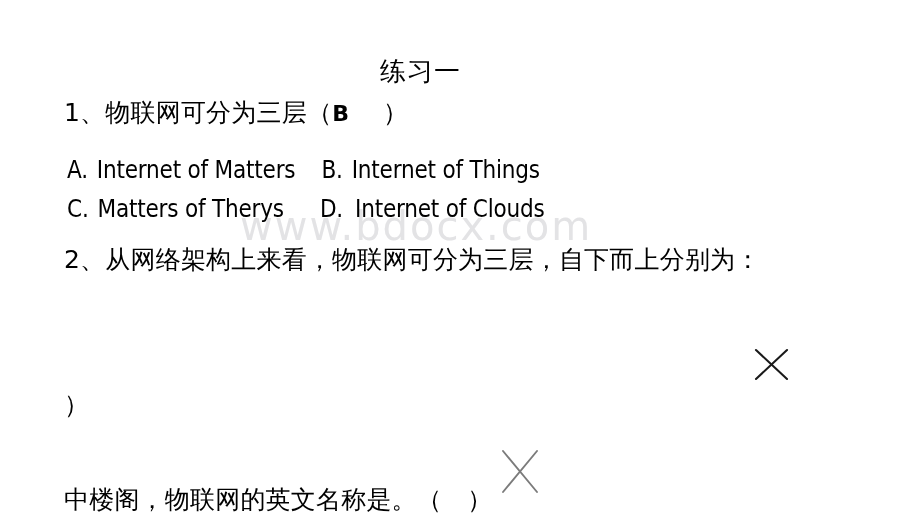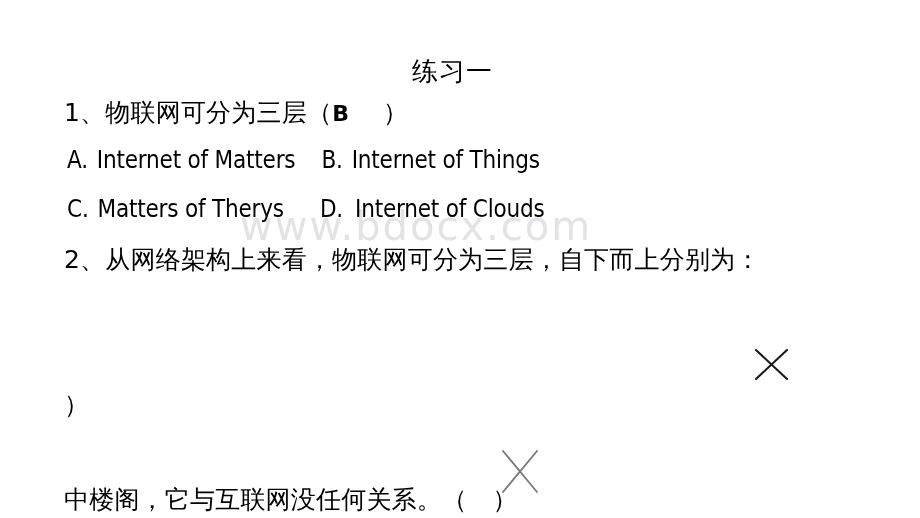--- a/index.html
+++ b/index.html
@@ -107,44 +107,44 @@
 </style>
 </head>
 <body>
 
 <div id="page">
 
   <div class="watermark">www.bdocx.com</div>
 
   <div class="content">
 
-    <div class="line title" style="left:380px; top:58px;margin-left:32px;">练习一</div>
+    <div class="line title" style="left:380px; top:58px;">练习一</div>
 
     <div class="line cjk" style="left:64px; top:100px;">
       <span>1、</span><span>物联网可分为三层（</span><span class="answer-letter">B</span><span class="wide-space"></span><span>）</span>
     </div>
 
-    <div class="line opt" style="left:67px; top:148px;">
+    <div class="line opt" style="left:67px; top:158px;">
       <span>A.</span><span class="dotgap"></span><span>Internet of Matters</span><span class="gap-ab"></span><span>B.</span><span class="dotgap"></span><span>Internet of Things</span>
     </div>
 
     <div class="line opt" style="left:67px; top:197px;">
       <span>C.</span><span class="dotgap"></span><span>Matters of Therys</span><span class="gap-cd"></span><span>D.</span><span class="mini-space"></span><span>Internet of Clouds</span>
     </div>
 
     <div class="line cjk" style="left:64px; top:247px;">
       <span>2、</span><span>从网络架构上来看，物联网可分为三层，自下而上分别为：</span>
     </div>
 
 
 
     <div class="line cjk" style="left:64px; top:392px;">）</div>
 
 
-    <div class="line cjk" style="left:64px; top:487px;">中楼阁，它与互联网没任何关系。（　）</div>
+    <div class="line cjk" style="left:64px; top:487px;">中楼阁，物联网的英文名称是。（　）</div>
 
   </div>
 
   <div class="cross" style="left:752px; top:345px;">
     <svg width="40" height="40" viewBox="0 0 40 40">
       <line x1="4" y1="5" x2="35" y2="34" stroke="#1a1a1a" stroke-width="2.1" stroke-linecap="round"></line>
       <line x1="35" y1="5" x2="4" y2="34" stroke="#1a1a1a" stroke-width="2.1" stroke-linecap="round"></line>
     </svg>
   </div>
 

